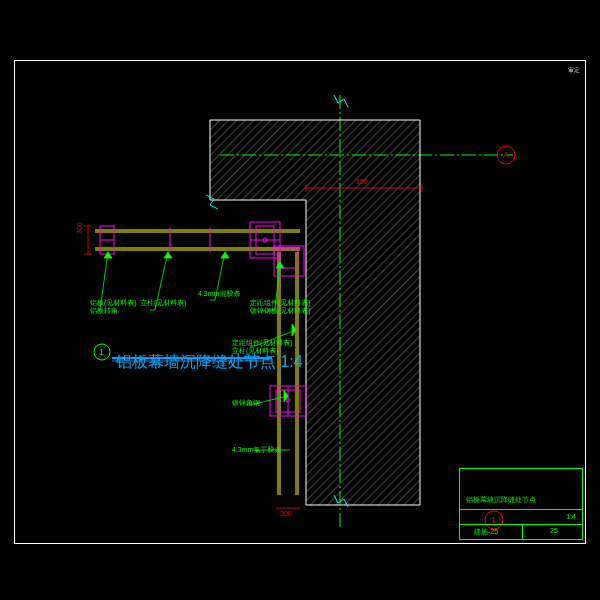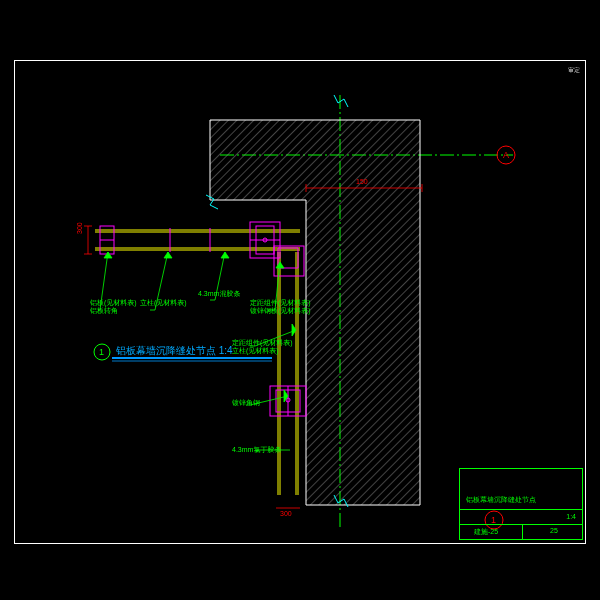--- a/index.html
+++ b/index.html
@@ -128,21 +128,21 @@
   <div class="txt" style="left:140px;top:298px">立柱(见材料表)</div>
   <div class="txt" style="left:198px;top:289px">4.3mm混胶条</div>
   <div class="txt" style="left:250px;top:298px">定距组件(见材料表)</div>
   <div class="txt" style="left:250px;top:306px">镀锌钢板(见材料表)</div>
   <div class="txt" style="left:232px;top:338px">定距组件(见材料表)</div>
   <div class="txt" style="left:232px;top:346px">立柱(见材料表)</div>
   <div class="txt" style="left:232px;top:398px">镀锌角钢</div>
   <div class="txt" style="left:232px;top:445px">4.3mm氯丁胶条</div>
 
   <div class="txt" style="left:99px;top:347px;font-size:9px">1</div>
-  <div class="txt cyan" style="left:116px;top:344px;font-size:10px;color:#00aaff"><span>铝板幕墙沉降缝处节点</span> <span>1:4</span></div>
+  <div class="txt cyan" style="left:116px;top:352px;font-size:16px;color:#00aaff"><span>铝板幕墙沉降缝处节点</span> <span>1:4</span></div>
 
   <div class="titlebox" style="right:17px;bottom:60px;width:122px;height:70px">
     <div class="line" style="left:0;top:40px;width:100%;height:1px;color:#00ff00"></div>
     <div class="line" style="left:0;top:55px;width:100%;height:1px;color:#00ff00"></div>
     <div class="line" style="left:62px;top:55px;width:1px;height:15px;color:#00ff00"></div>
     <div class="txt" style="left:6px;top:26px;font-size:7px">铝板幕墙沉降缝处节点</div>
     <div class="txt" style="right:6px;top:44px;font-size:7px">1:4</div>
     <div class="txt" style="left:14px;top:58px;font-size:7px">建施-25</div>
     <div class="txt" style="left:90px;top:58px;font-size:7px">25</div>
   </div>

